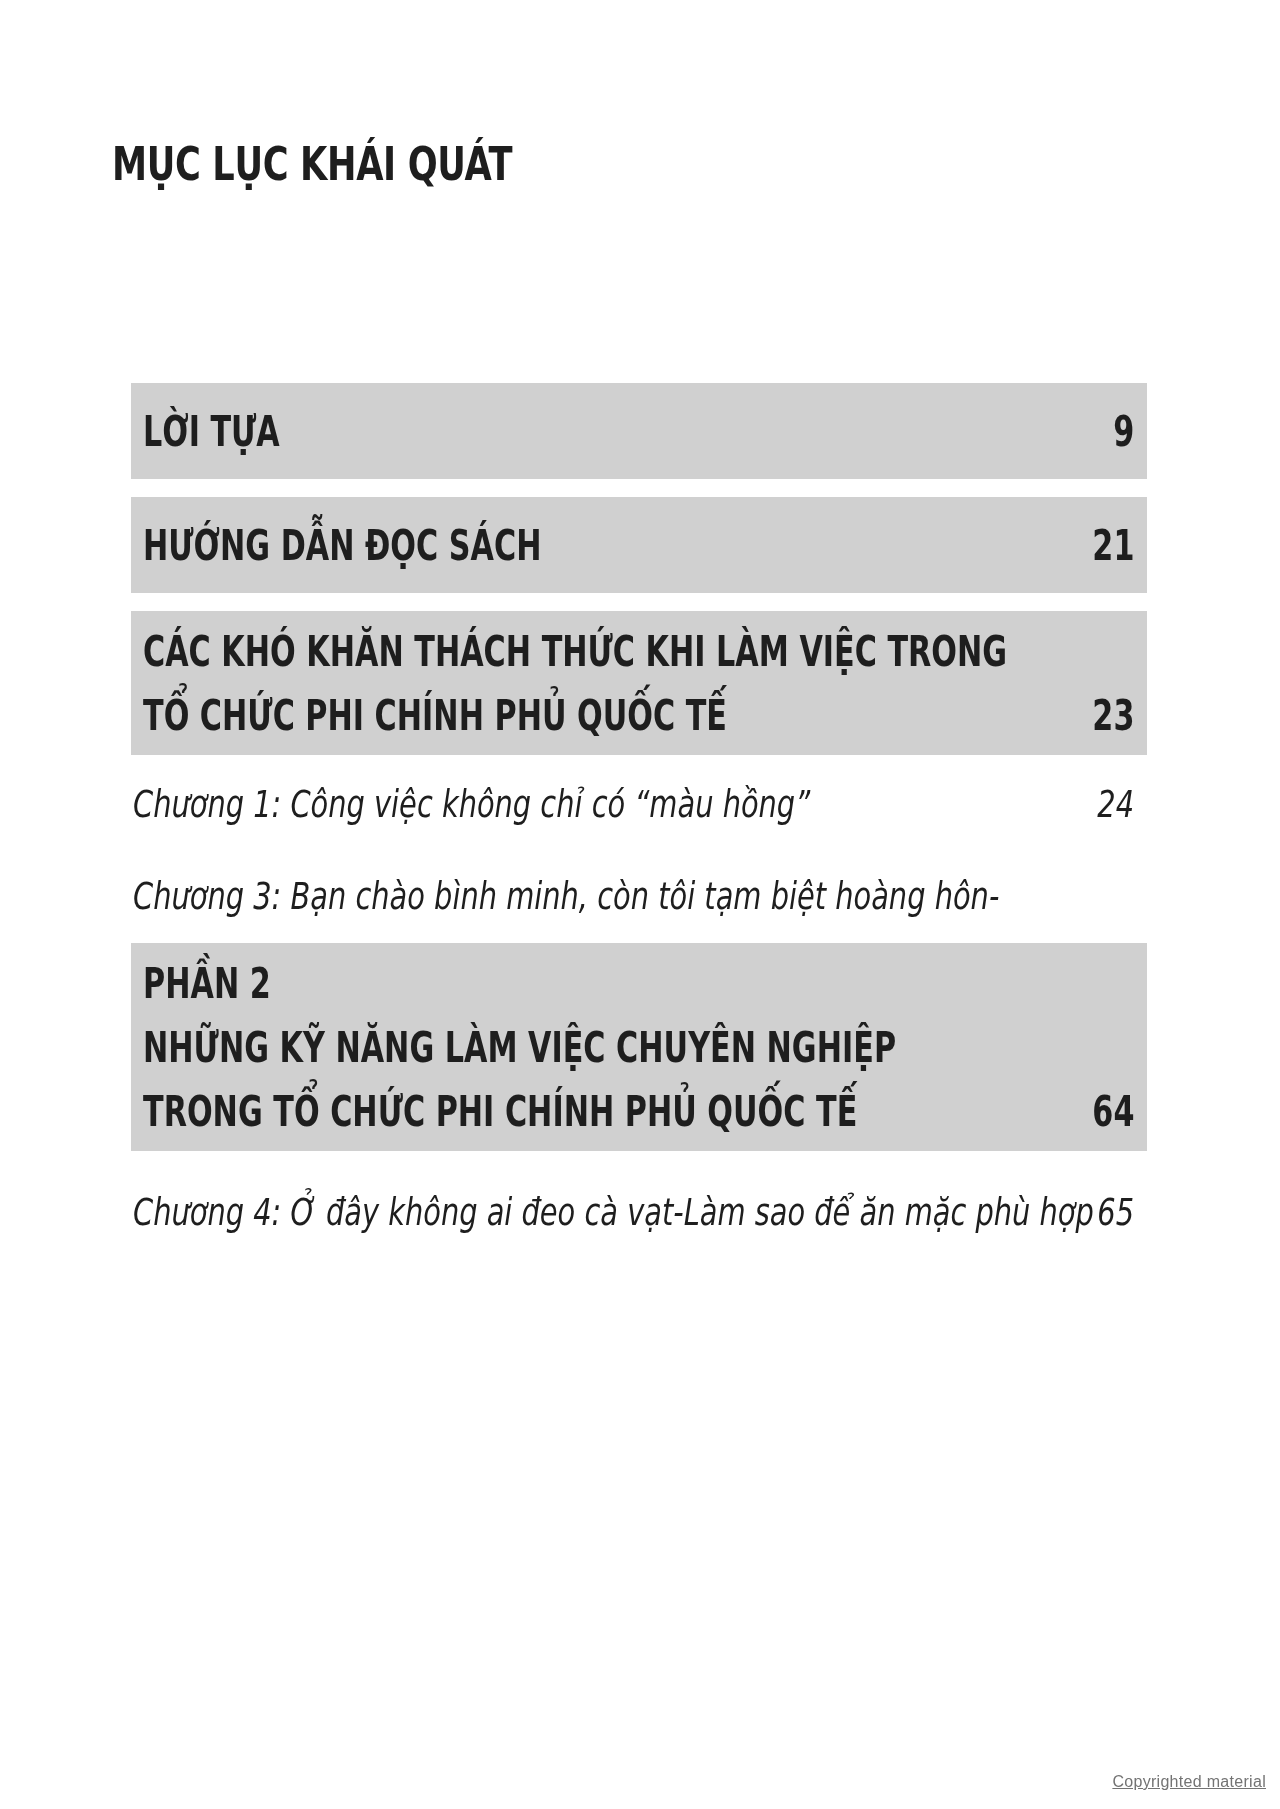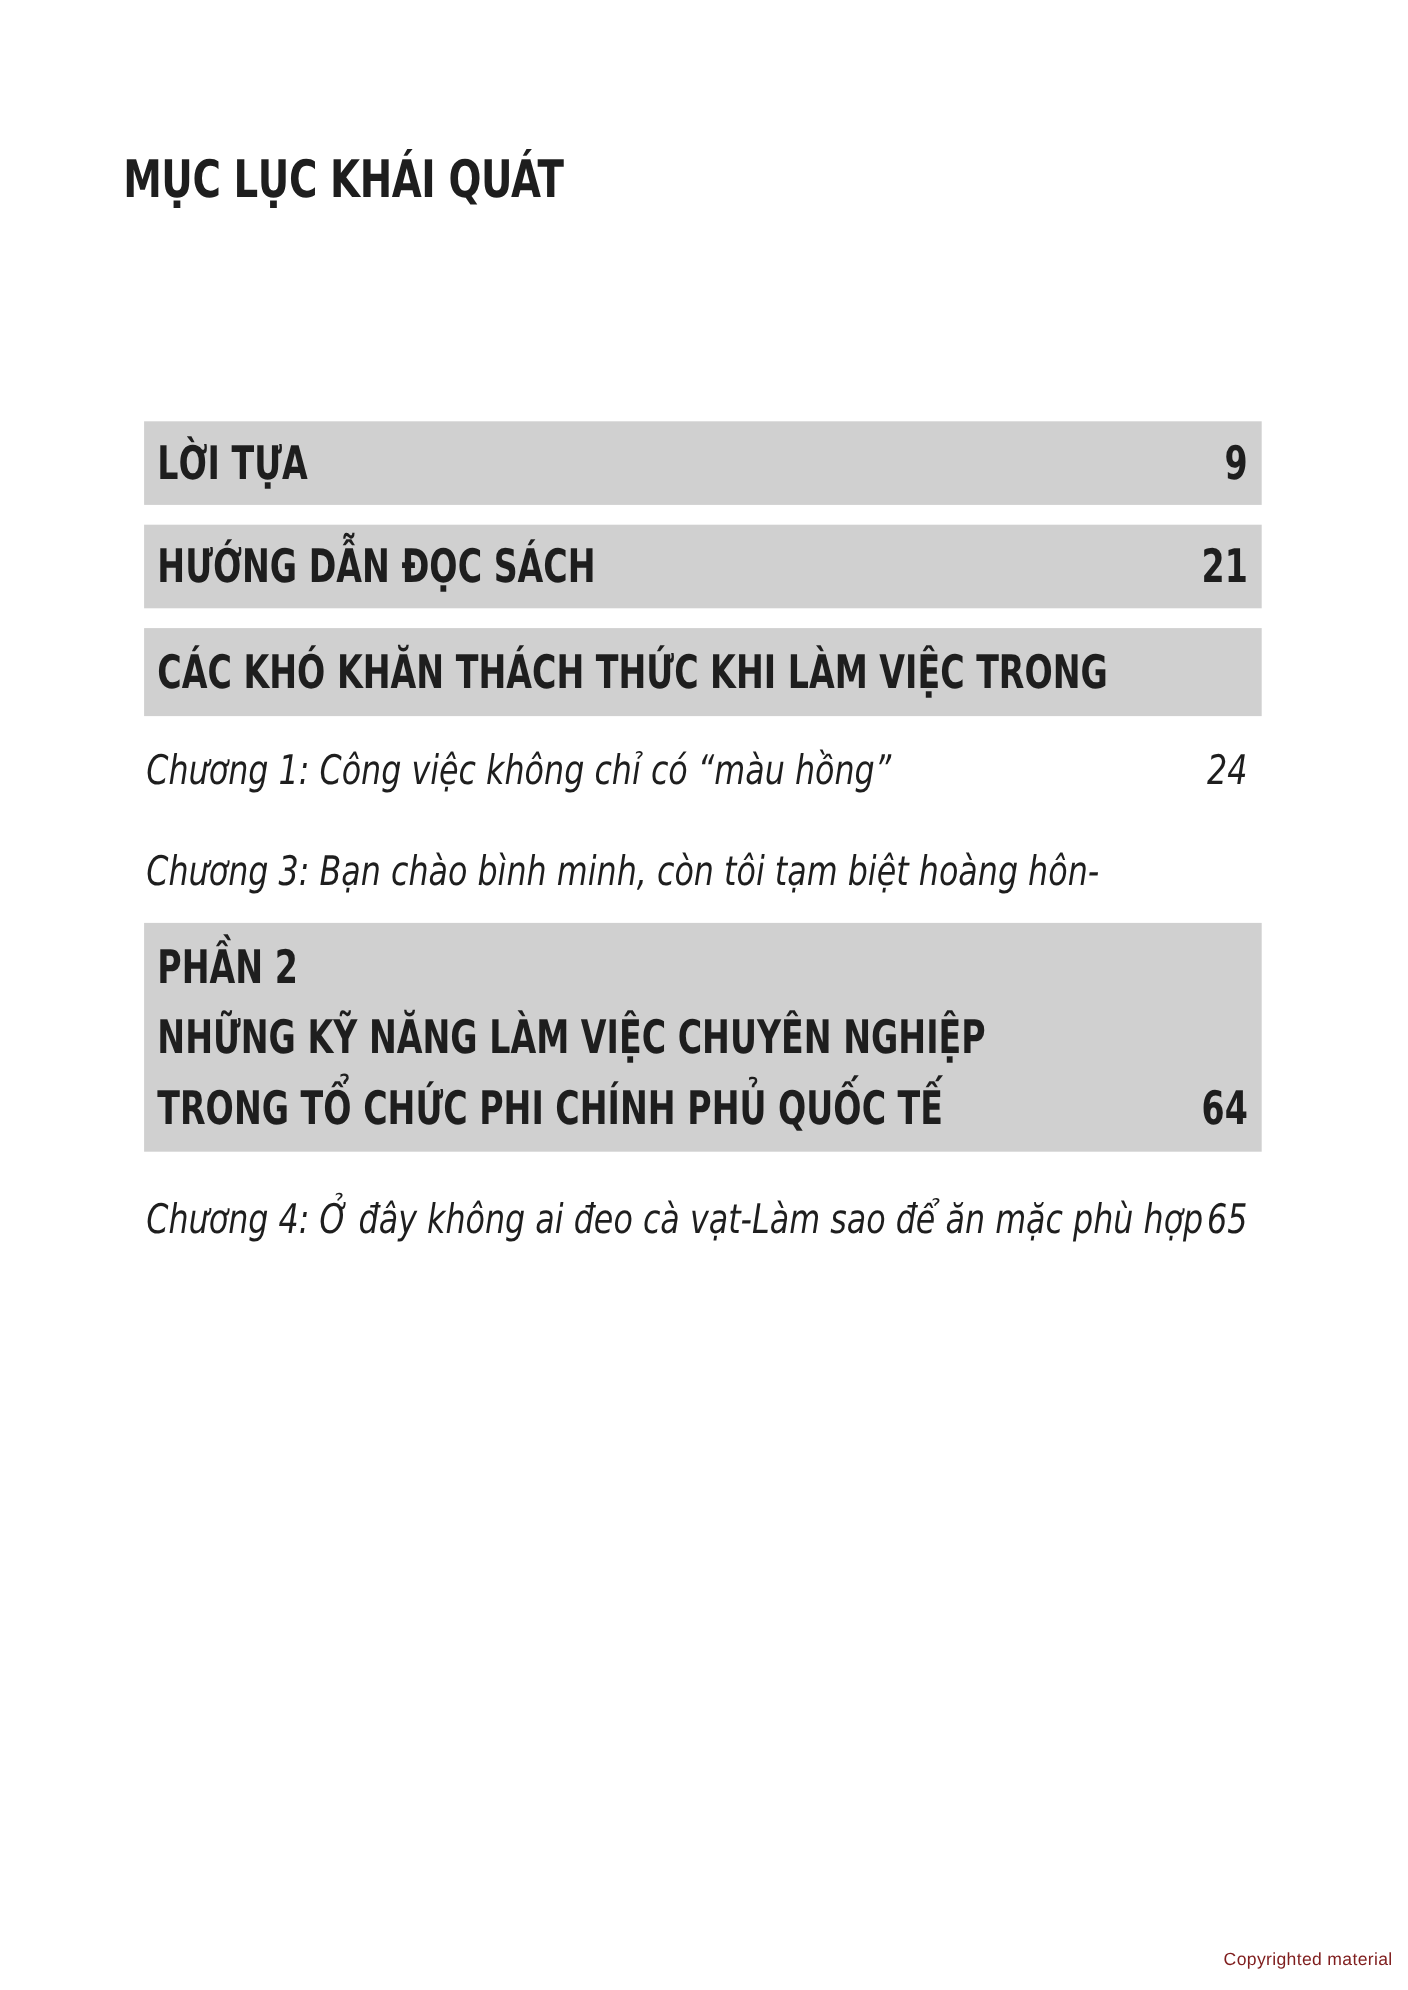--- a/index.html
+++ b/index.html
@@ -43,21 +43,21 @@
     top: 383px;
     width: 1016px;
   }
 
   
   .bar {
     background: #d0d0d0;
     box-sizing: border-box;
     margin-bottom: 18px;
   }
-  .bar.single { height: 76px; position: relative; }
+  .bar.single { height: 96px; position: relative; }
   .bar.block { padding: 8px 0; }
   .bline { height: 64px; position: relative; }
 
   .lbl {
     position: absolute;
     left: 12px;
     top: 50%;
     font-size: 42px;
     font-weight: bold;
     transform: translateY(-50%) scaleX(0.72);
@@ -105,21 +105,22 @@
   .mt-34 { margin-top: 34px; }
 
   
   .watermark {
     position: absolute;
     right: 14px;
     bottom: 18px;
     font-family: "Liberation Sans", sans-serif;
     font-size: 16px;
     letter-spacing: 0.3px;
-    color: #7f1d1d;
+    color: #737373;
+    text-decoration: underline;
   }
 </style>
 </head>
 <body>
 
 <div class="sheet">
 
   <h1 class="title"><span class="cond">MỤC LỤC KHÁI QUÁT</span></h1>
 
   <div class="toc">
@@ -131,20 +132,24 @@
 
 
     <div class="bar single">
       <span class="lbl">HƯỚNG DẪN ĐỌC SÁCH</span>
       <span class="num">21</span>
     </div>
 
     <div class="bar block">
       <div class="bline">
         <span class="lbl">CÁC KHÓ KHĂN THÁCH THỨC KHI LÀM VIỆC TRONG</span>
+      </div>
+      <div class="bline">
+        <span class="lbl">TỔ CHỨC PHI CHÍNH PHỦ QUỐC TẾ</span>
+        <span class="num">23</span>
       </div>
     </div>
 
     <div class="chapter mt-16">
       <div class="chline">
         <span class="ch-lbl">Chương 1: Công việc không chỉ có “màu hồng”</span>
         <span class="ch-num">24</span>
       </div>
     </div>
 

